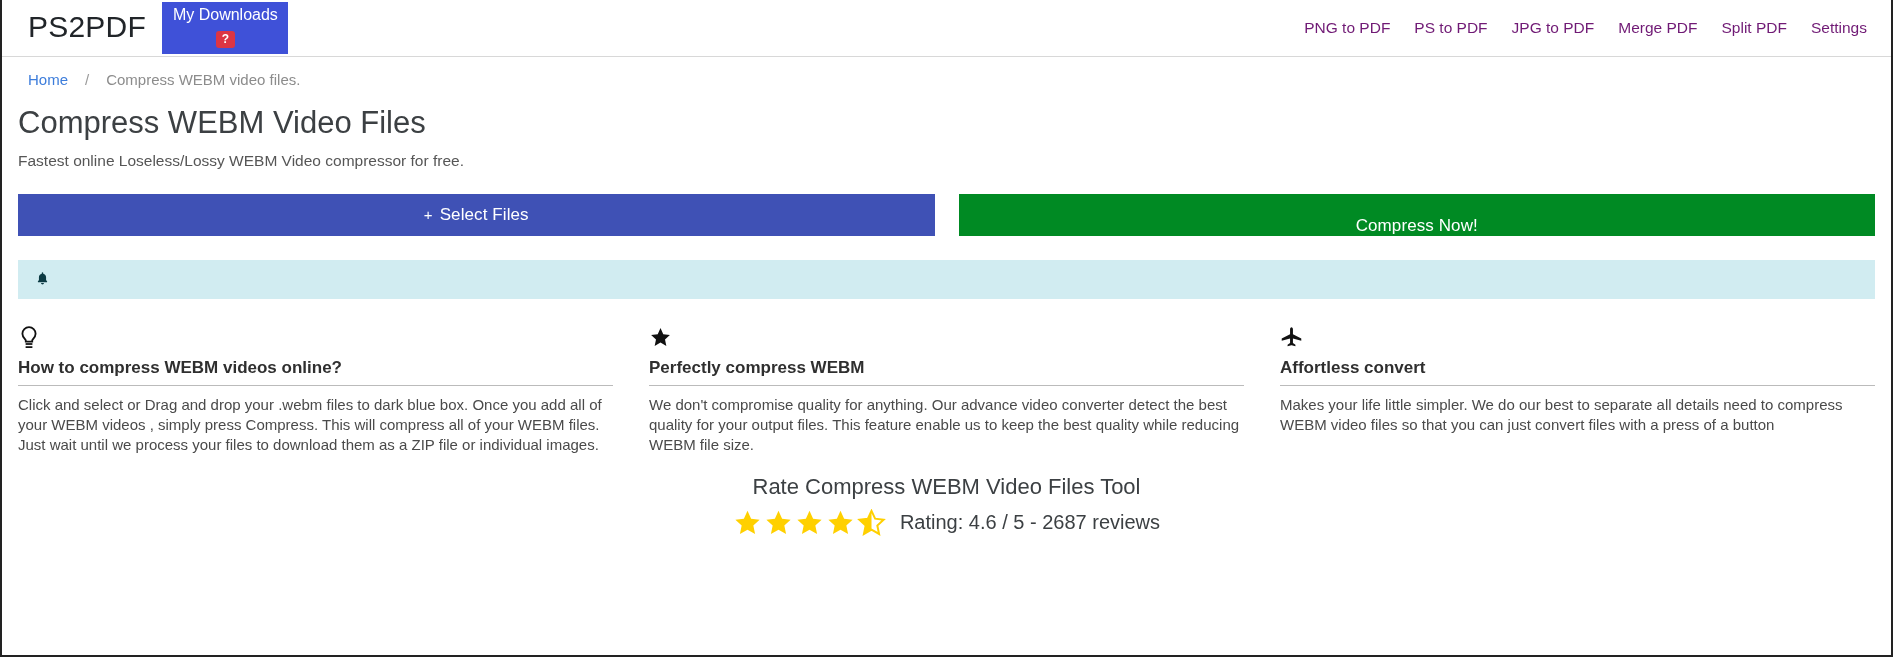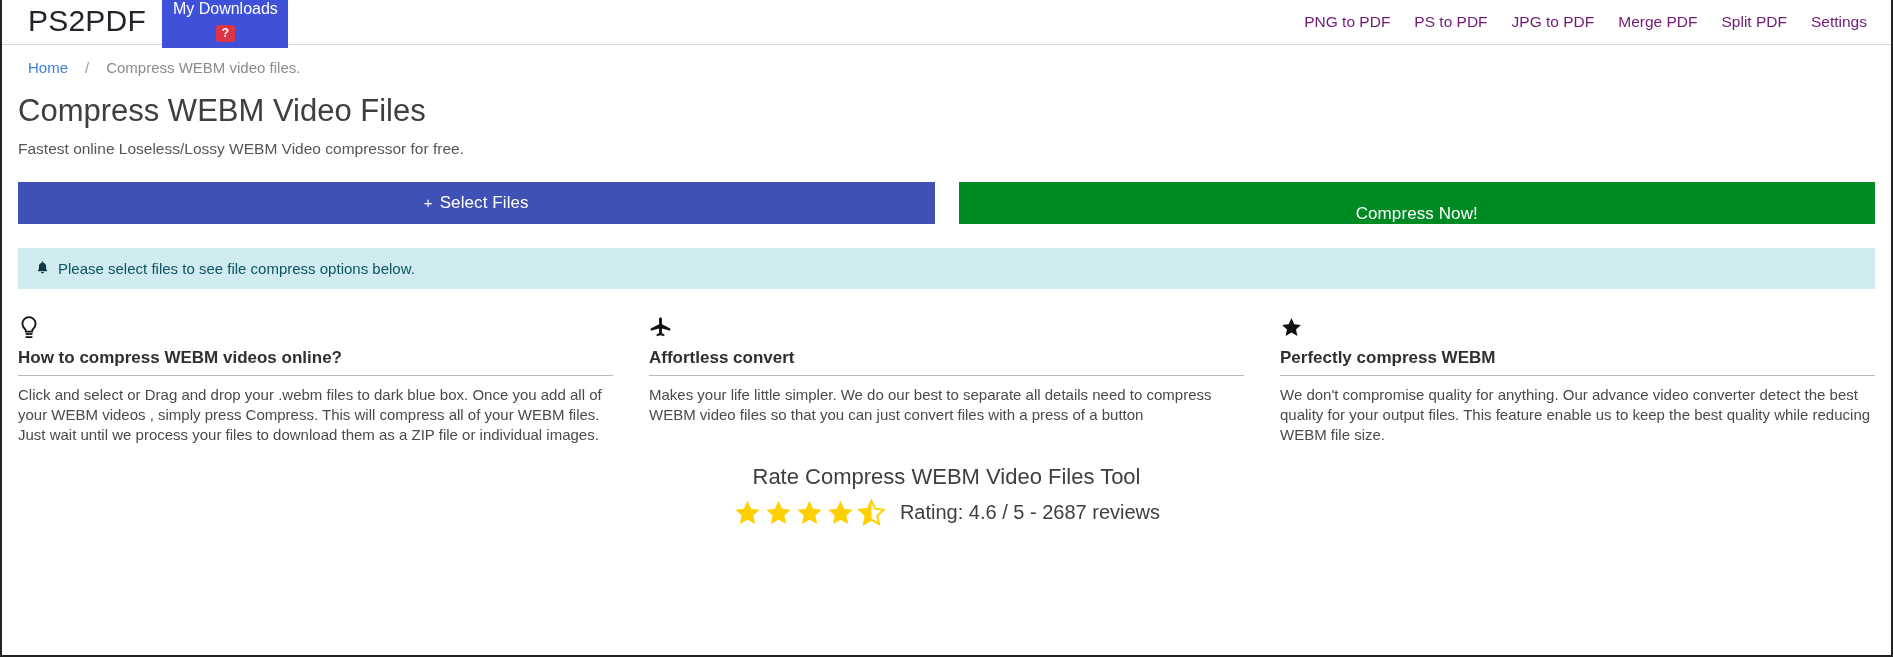--- a/index.html
+++ b/index.html
@@ -14,21 +14,21 @@
     font-family: "Liberation Sans", sans-serif;
     color: #212529;
     overflow: hidden;
     border-left: 2px solid #222222;
     border-right: 2px solid #222222;
     border-bottom: 2px solid #222222;
   }
 
   
   .topbar {
-    height: 45px;
+    height: 57px;
     border-bottom: 1px solid #d8d8d8;
     display: flex;
     align-items: center;
     padding: 0 24px 0 26px;
     background: #fff;
   }
   .brand {
     font-size: 30px;
     font-weight: 400;
     letter-spacing: 0.2px;
@@ -219,55 +219,54 @@
   </div>
 </div>
 
 <div class="alert">
   <span class="bell">
     <svg viewBox="0 0 16 18" width="13" height="15" aria-hidden="true">
       <path fill="#0c3b44" d="M8 0.2c-.5 0-.9.4-.9.9v.7C5 2.3 3.6 4.1 3.6 6.2v3.3L2.3 11.5c-.2.3 0 .8.4.8h10.6c.4 0 .6-.5.4-.8l-1.3-2V6.2c0-2.1-1.4-3.9-3.5-4.4v-.7c0-.5-.4-.9-.9-.9z"></path>
       <path fill="#0c3b44" d="M6.2 13.3c0 1 .8 1.8 1.8 1.8s1.8-.8 1.8-1.8z"></path>
     </svg>
   </span>
-  <span>Please select files to see file compress options below.</span>
 </div>
 
 <div class="features">
 
   <div class="feature">
     <span class="ficon">
       <svg viewBox="0 0 24 26" width="22" height="24" aria-hidden="true">
         <path d="M12 1.2A7.2 7.2 0 0 0 4.8 8.4c0 2.6 1.4 4.2 2.6 5.5.6.7 1.1 1.3 1.1 1.9v1.1h7v-1.1c0-.6.5-1.2 1.1-1.9 1.2-1.3 2.6-2.9 2.6-5.5A7.2 7.2 0 0 0 12 1.2z" fill="none" stroke="#111" stroke-width="2"></path>
         <rect x="8.3" y="18.6" width="7.4" height="1.9" fill="#111"></rect>
         <rect x="8.3" y="22.0" width="7.4" height="1.9" fill="#111"></rect>
       </svg>
     </span>
     <h3>How to compress WEBM videos online?</h3>
     <p>Click and select or Drag and drop your .webm files to dark blue box. Once you add all of your WEBM videos , simply press Compress. This will compress all of your WEBM files. Just wait until we process your files to download them as a ZIP file or individual images.</p>
   </div>
 
   <div class="feature">
     <span class="ficon">
       <svg viewBox="0 0 24 24" width="23" height="23" aria-hidden="true">
+        <path fill="#111" d="M12 2.2l2.9 6.3 6.9.8-5.1 4.7 1.4 6.8L12 17.3 5.9 20.8l1.4-6.8L2.2 9.3l6.9-.8z"></path>
+      </svg>
+    </span>
+    <h3>Perfectly compress WEBM</h3>
+    <p>We don't compromise quality for anything. Our advance video converter detect the best quality for your output files. This feature enable us to keep the best quality while reducing WEBM file size.</p>
+  </div>
+
+  <div class="feature">
+    <span class="ficon">
+      <svg viewBox="0 0 24 24" width="23" height="23" aria-hidden="true">
         <path fill="#111" d="M12 1.3c-.9 0-1.5 1-1.5 2.3v5L1.8 13v2.4l8.7-2.3v4.6l-2.6 1.9v1.6l3.9-1.1h.4l3.9 1.1v-1.6l-2.6-1.9v-4.6l8.7 2.3V13l-8.7-4.4v-5c0-1.3-.6-2.3-1.5-2.3z"></path>
       </svg>
     </span>
     <h3>Affortless convert</h3>
     <p>Makes your life little simpler. We do our best to separate all details need to compress WEBM video files so that you can just convert files with a press of a button</p>
-  </div>
-
-  <div class="feature">
-    <span class="ficon">
-      <svg viewBox="0 0 24 24" width="23" height="23" aria-hidden="true">
-        <path fill="#111" d="M12 2.2l2.9 6.3 6.9.8-5.1 4.7 1.4 6.8L12 17.3 5.9 20.8l1.4-6.8L2.2 9.3l6.9-.8z"></path>
-      </svg>
-    </span>
-    <h3>Perfectly compress WEBM</h3>
-    <p>We don't compromise quality for anything. Our advance video converter detect the best quality for your output files. This feature enable us to keep the best quality while reducing WEBM file size.</p>
   </div>
 
 </div>
 
 <div class="rating-wrap">
   <div class="rating-title">Rate Compress WEBM Video Files Tool</div>
   <div class="rating-row">
     <div class="stars">
       <span class="star">
         <svg viewBox="0 0 24 24" width="29" height="28" aria-hidden="true">

